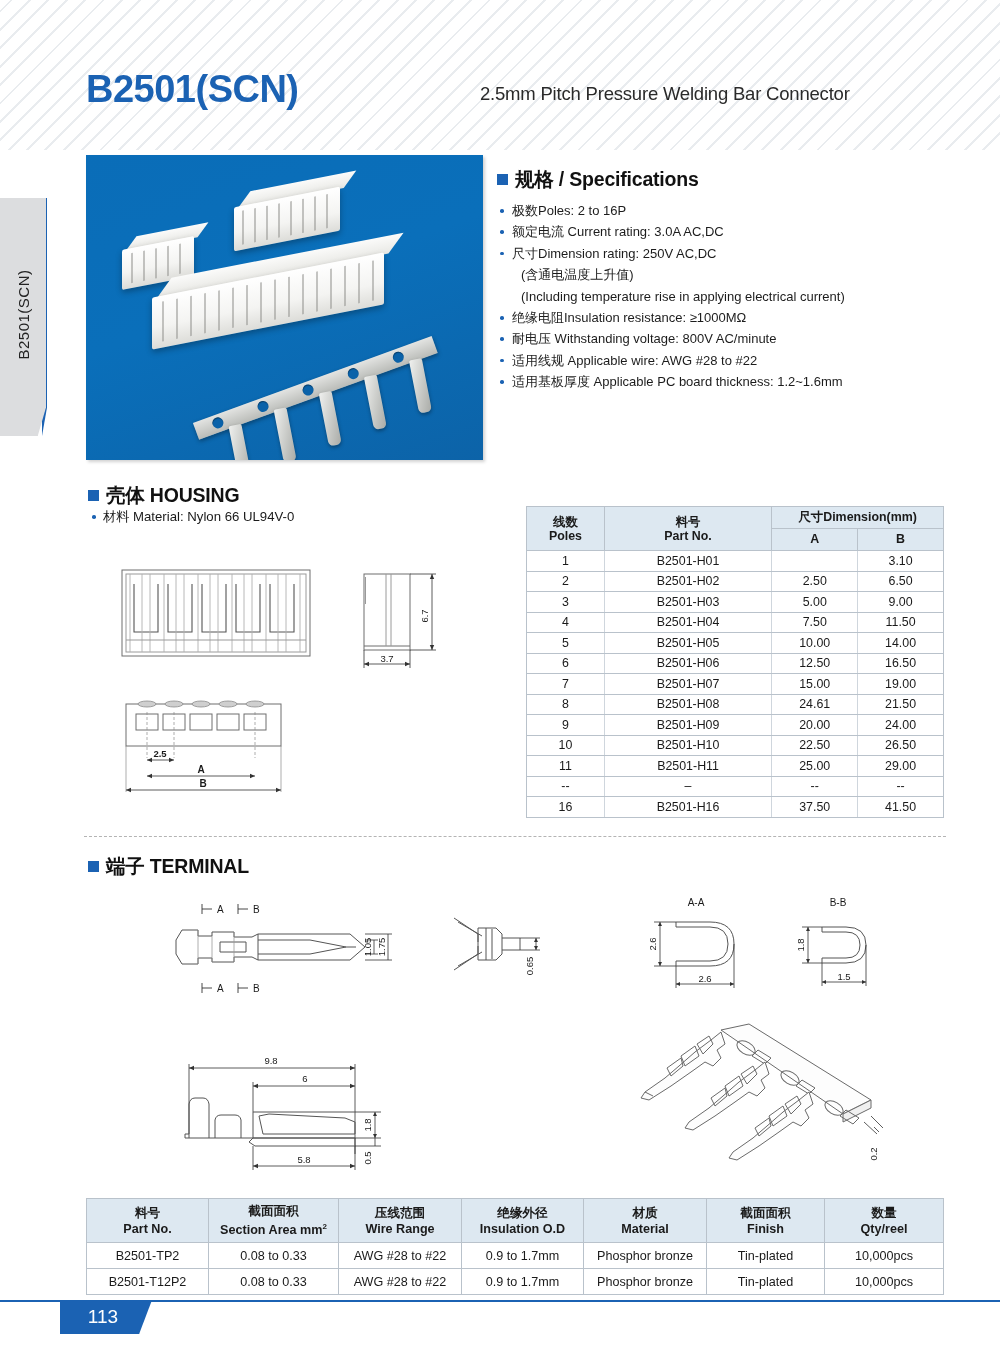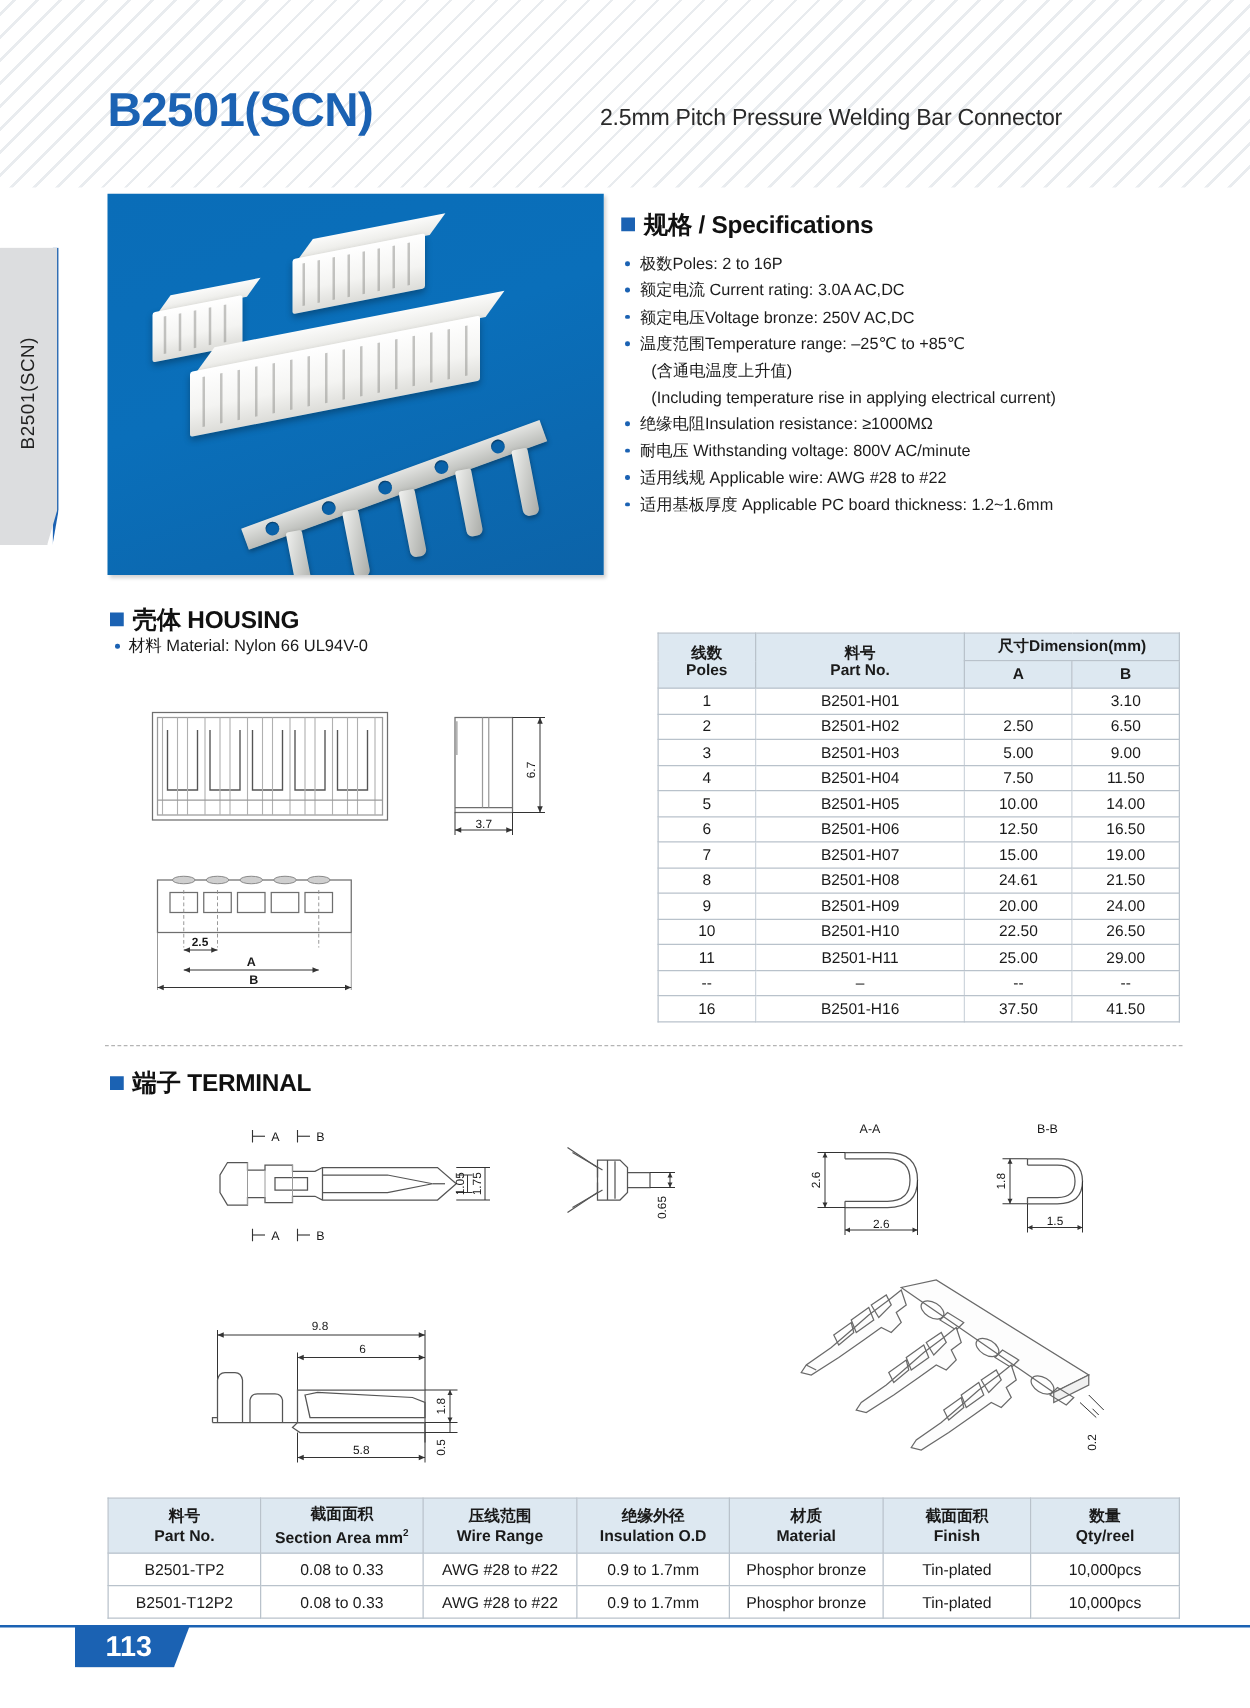--- a/index.html
+++ b/index.html
@@ -146,21 +146,21 @@
   .foot-line { position:absolute; left:0; top:1300px; width:1000px; height:2px; background:#1b62b3; }
   .foot-tab {
     position:absolute; left:60px; top:1300px; width:92px; height:34px;
     background:#1b62b3;
     clip-path: polygon(0 0, 100% 0, 86% 100%, 0 100%);
     box-shadow: 2px 2px 2px rgba(0,0,0,0.18);
   }
   .foot-num {
     position:absolute; left:60px; top:1300px; width:86px; height:34px;
     display:flex; align-items:center; justify-content:center;
-    color:#fff; font-size:23px; font-weight:bold;
+    color:#fff; font-size:19px; font-weight:normal;
   }
 
   
   .dwg { position:absolute; }
   .dwg svg { display:block; overflow:visible; }
   .dim-txt { font-family:"Liberation Sans", sans-serif; font-size:9.5px; fill:#1a1a1a; }
   .lbl-txt { font-family:"Liberation Sans", sans-serif; font-size:10px; fill:#1a1a1a; }
 </style>
 </head>
 <body>
@@ -248,22 +248,21 @@
   </div>
 
   <div class="spec">
     <div class="sec-head">
       <span class="sq"></span>
       <span>规格 / Specifications</span>
     </div>
     <ul>
       <li>极数Poles: 2 to 16P</li>
       <li>额定电流 Current rating: 3.0A AC,DC</li>
-      <li>额定电压Voltage bronze: 250V AC,DC</li>
-      <li>温度范围Temperature range: –25℃ to +85℃</li>
+      <li>尺寸Dimension rating: 250V AC,DC</li>
       <li class="cont">(含通电温度上升值)</li>
       <li class="cont">(Including temperature rise in applying electrical current)</li>
       <li>绝缘电阻Insulation resistance: ≥1000MΩ</li>
       <li>耐电压 Withstanding voltage: 800V AC/minute</li>
       <li>适用线规 Applicable wire: AWG #28 to #22</li>
       <li>适用基板厚度 Applicable PC board thickness: 1.2~1.6mm</li>
     </ul>
   </div>
 
   <div class="sec-head h-housing">
@@ -623,21 +622,21 @@
         <line x1="32" y1="71" x2="32" y2="94"></line>
         <line x1="76" y1="53" x2="76" y2="94"></line>
         <line x1="32" y1="90" x2="76" y2="90"></line>
       </g>
       <path d="M32 90 l4 -2 v4 z" fill="#333"></path>
       <path d="M76 90 l-4 -2 v4 z" fill="#333"></path>
       <text class="dim-txt" x="54" y="88" text-anchor="middle">1.5</text>
     </svg>
   </div>
 
-  <div class="dwg" style="left:144px; top:1034px;">
+  <div class="dwg" style="left:159px; top:1034px;">
     <svg width="290" height="150" viewBox="0 0 290 150">
 
       <g stroke="#333" stroke-width="0.8">
         <line x1="30" y1="30" x2="30" y2="100"></line>
         <line x1="196" y1="30" x2="196" y2="120"></line>
         <line x1="30" y1="34" x2="196" y2="34"></line>
       </g>
       <path d="M30 34 l5 -2.2 v4.4 z" fill="#333"></path>
       <path d="M196 34 l-5 -2.2 v4.4 z" fill="#333"></path>
       <text class="dim-txt" x="112" y="30" text-anchor="middle">9.8</text>

